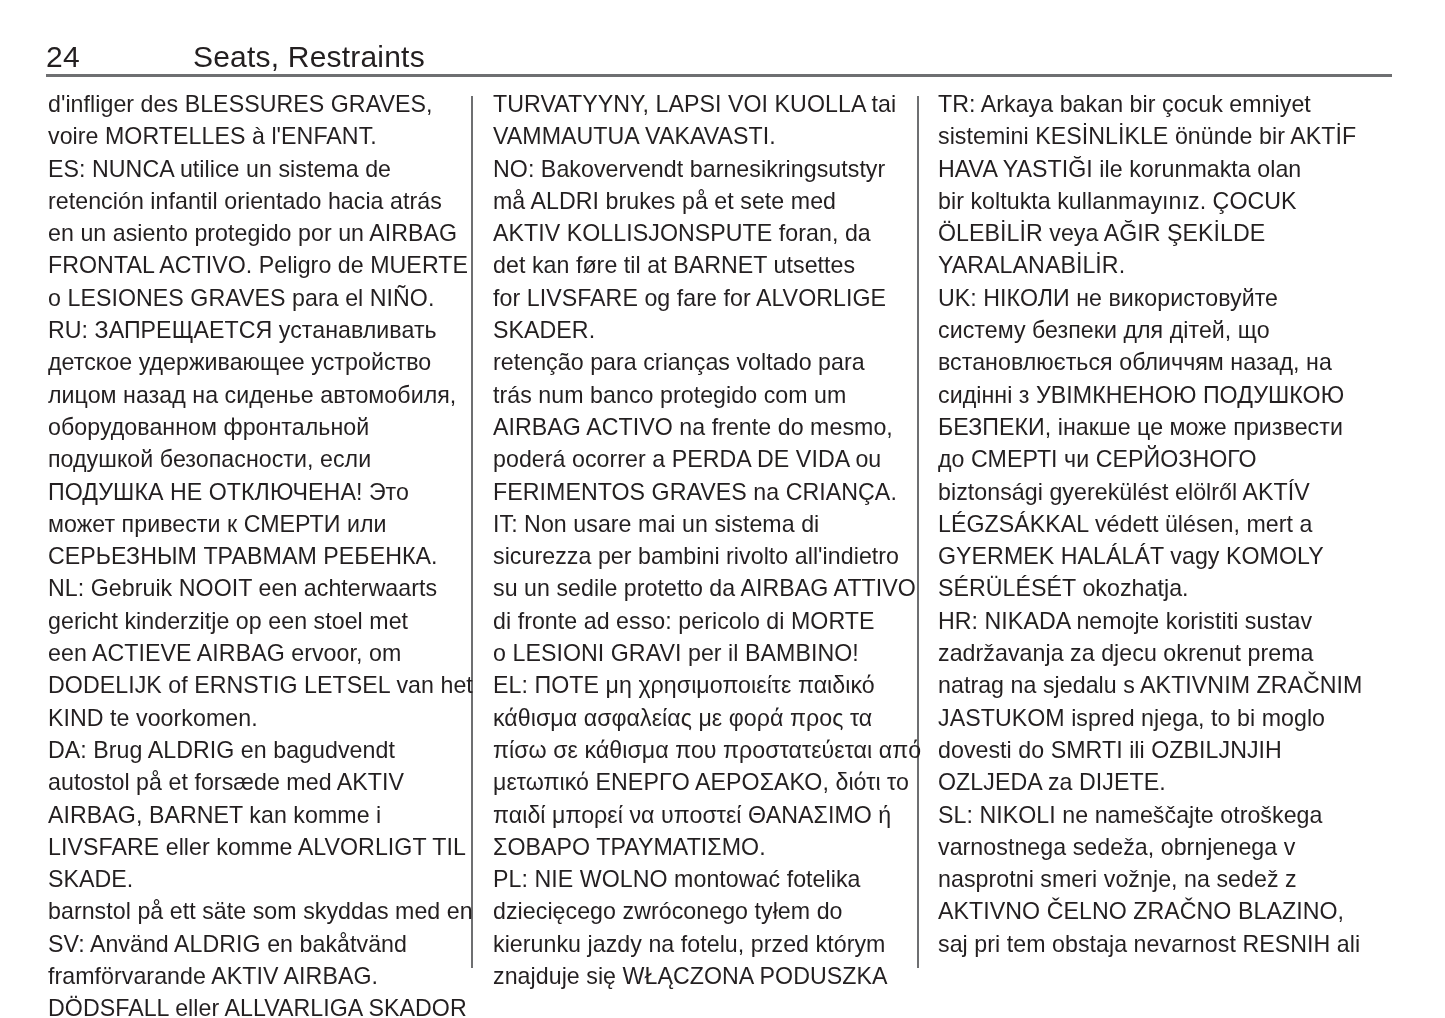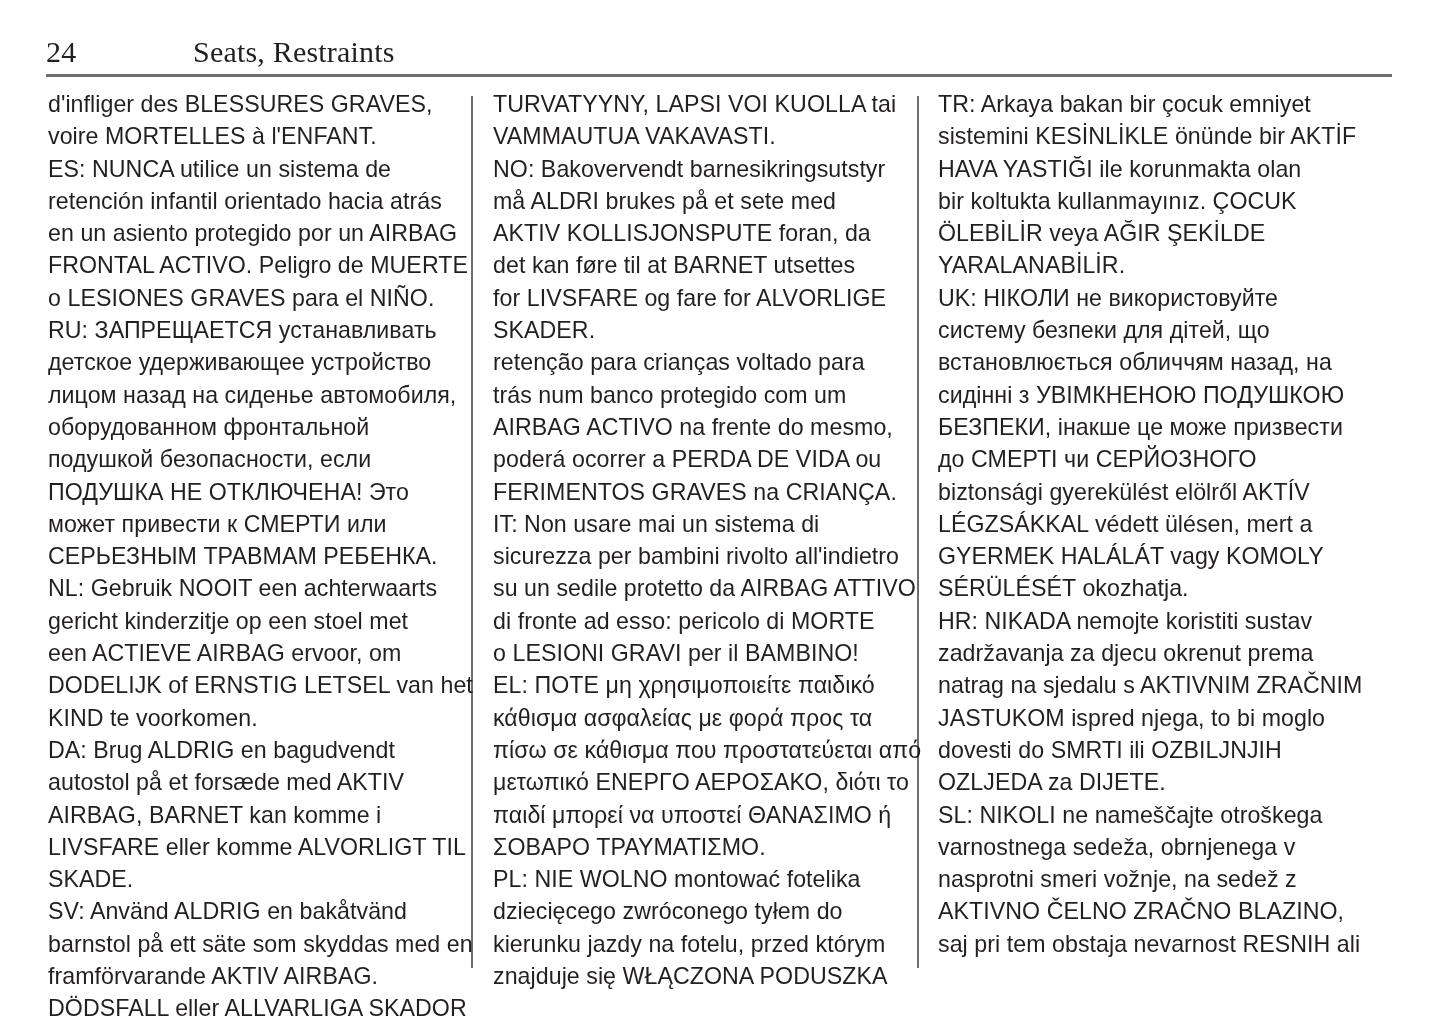--- a/index.html
+++ b/index.html
@@ -25,23 +25,22 @@
   
   .page-header {
     position: absolute;
     left: 46px;
     top: 30px;
     width: 1346px;
     height: 46px;
   }
   .header-row {
     display: flex;
-    align-items: center;
+    align-items: flex-end;
     height: 44px;
-    font-family: Liberation Serif, serif;
   }
   .folio {
     font-size: 30px;
     font-weight: 400;
     letter-spacing: 0.2px;
     color: #231f20;
     width: 134px;
     flex: 0 0 134px;
   }
   .chapter-title {
@@ -135,22 +134,22 @@
         <span class="ln">NL: Gebruik NOOIT een achterwaarts</span>
         <span class="ln">gericht kinderzitje op een stoel met</span>
         <span class="ln">een ACTIEVE AIRBAG ervoor, om</span>
         <span class="ln">DODELIJK of ERNSTIG LETSEL van het</span>
         <span class="ln">KIND te voorkomen.</span>
         <span class="ln">DA: Brug ALDRIG en bagudvendt</span>
         <span class="ln">autostol på et forsæde med AKTIV</span>
         <span class="ln">AIRBAG, BARNET kan komme i</span>
         <span class="ln">LIVSFARE eller komme ALVORLIGT TIL</span>
         <span class="ln">SKADE.</span>
+        <span class="ln">barnstol på ett säte som skyddas med en</span>
         <span class="ln">SV: Använd ALDRIG en bakåtvänd</span>
-        <span class="ln">barnstol på ett säte som skyddas med en</span>
         <span class="ln">framförvarande AKTIV AIRBAG.</span>
         <span class="ln">DÖDSFALL eller ALLVARLIGA SKADOR</span>
       </div>
     <div class="col col-2 body-text">
         <span class="ln">TURVATYYNY, LAPSI VOI KUOLLA tai</span>
         <span class="ln">VAMMAUTUA VAKAVASTI.</span>
         <span class="ln">NO: Bakovervendt barnesikringsutstyr</span>
         <span class="ln">må ALDRI brukes på et sete med</span>
         <span class="ln">AKTIV KOLLISJONSPUTE foran, da</span>
         <span class="ln">det kan føre til at BARNET utsettes</span>

